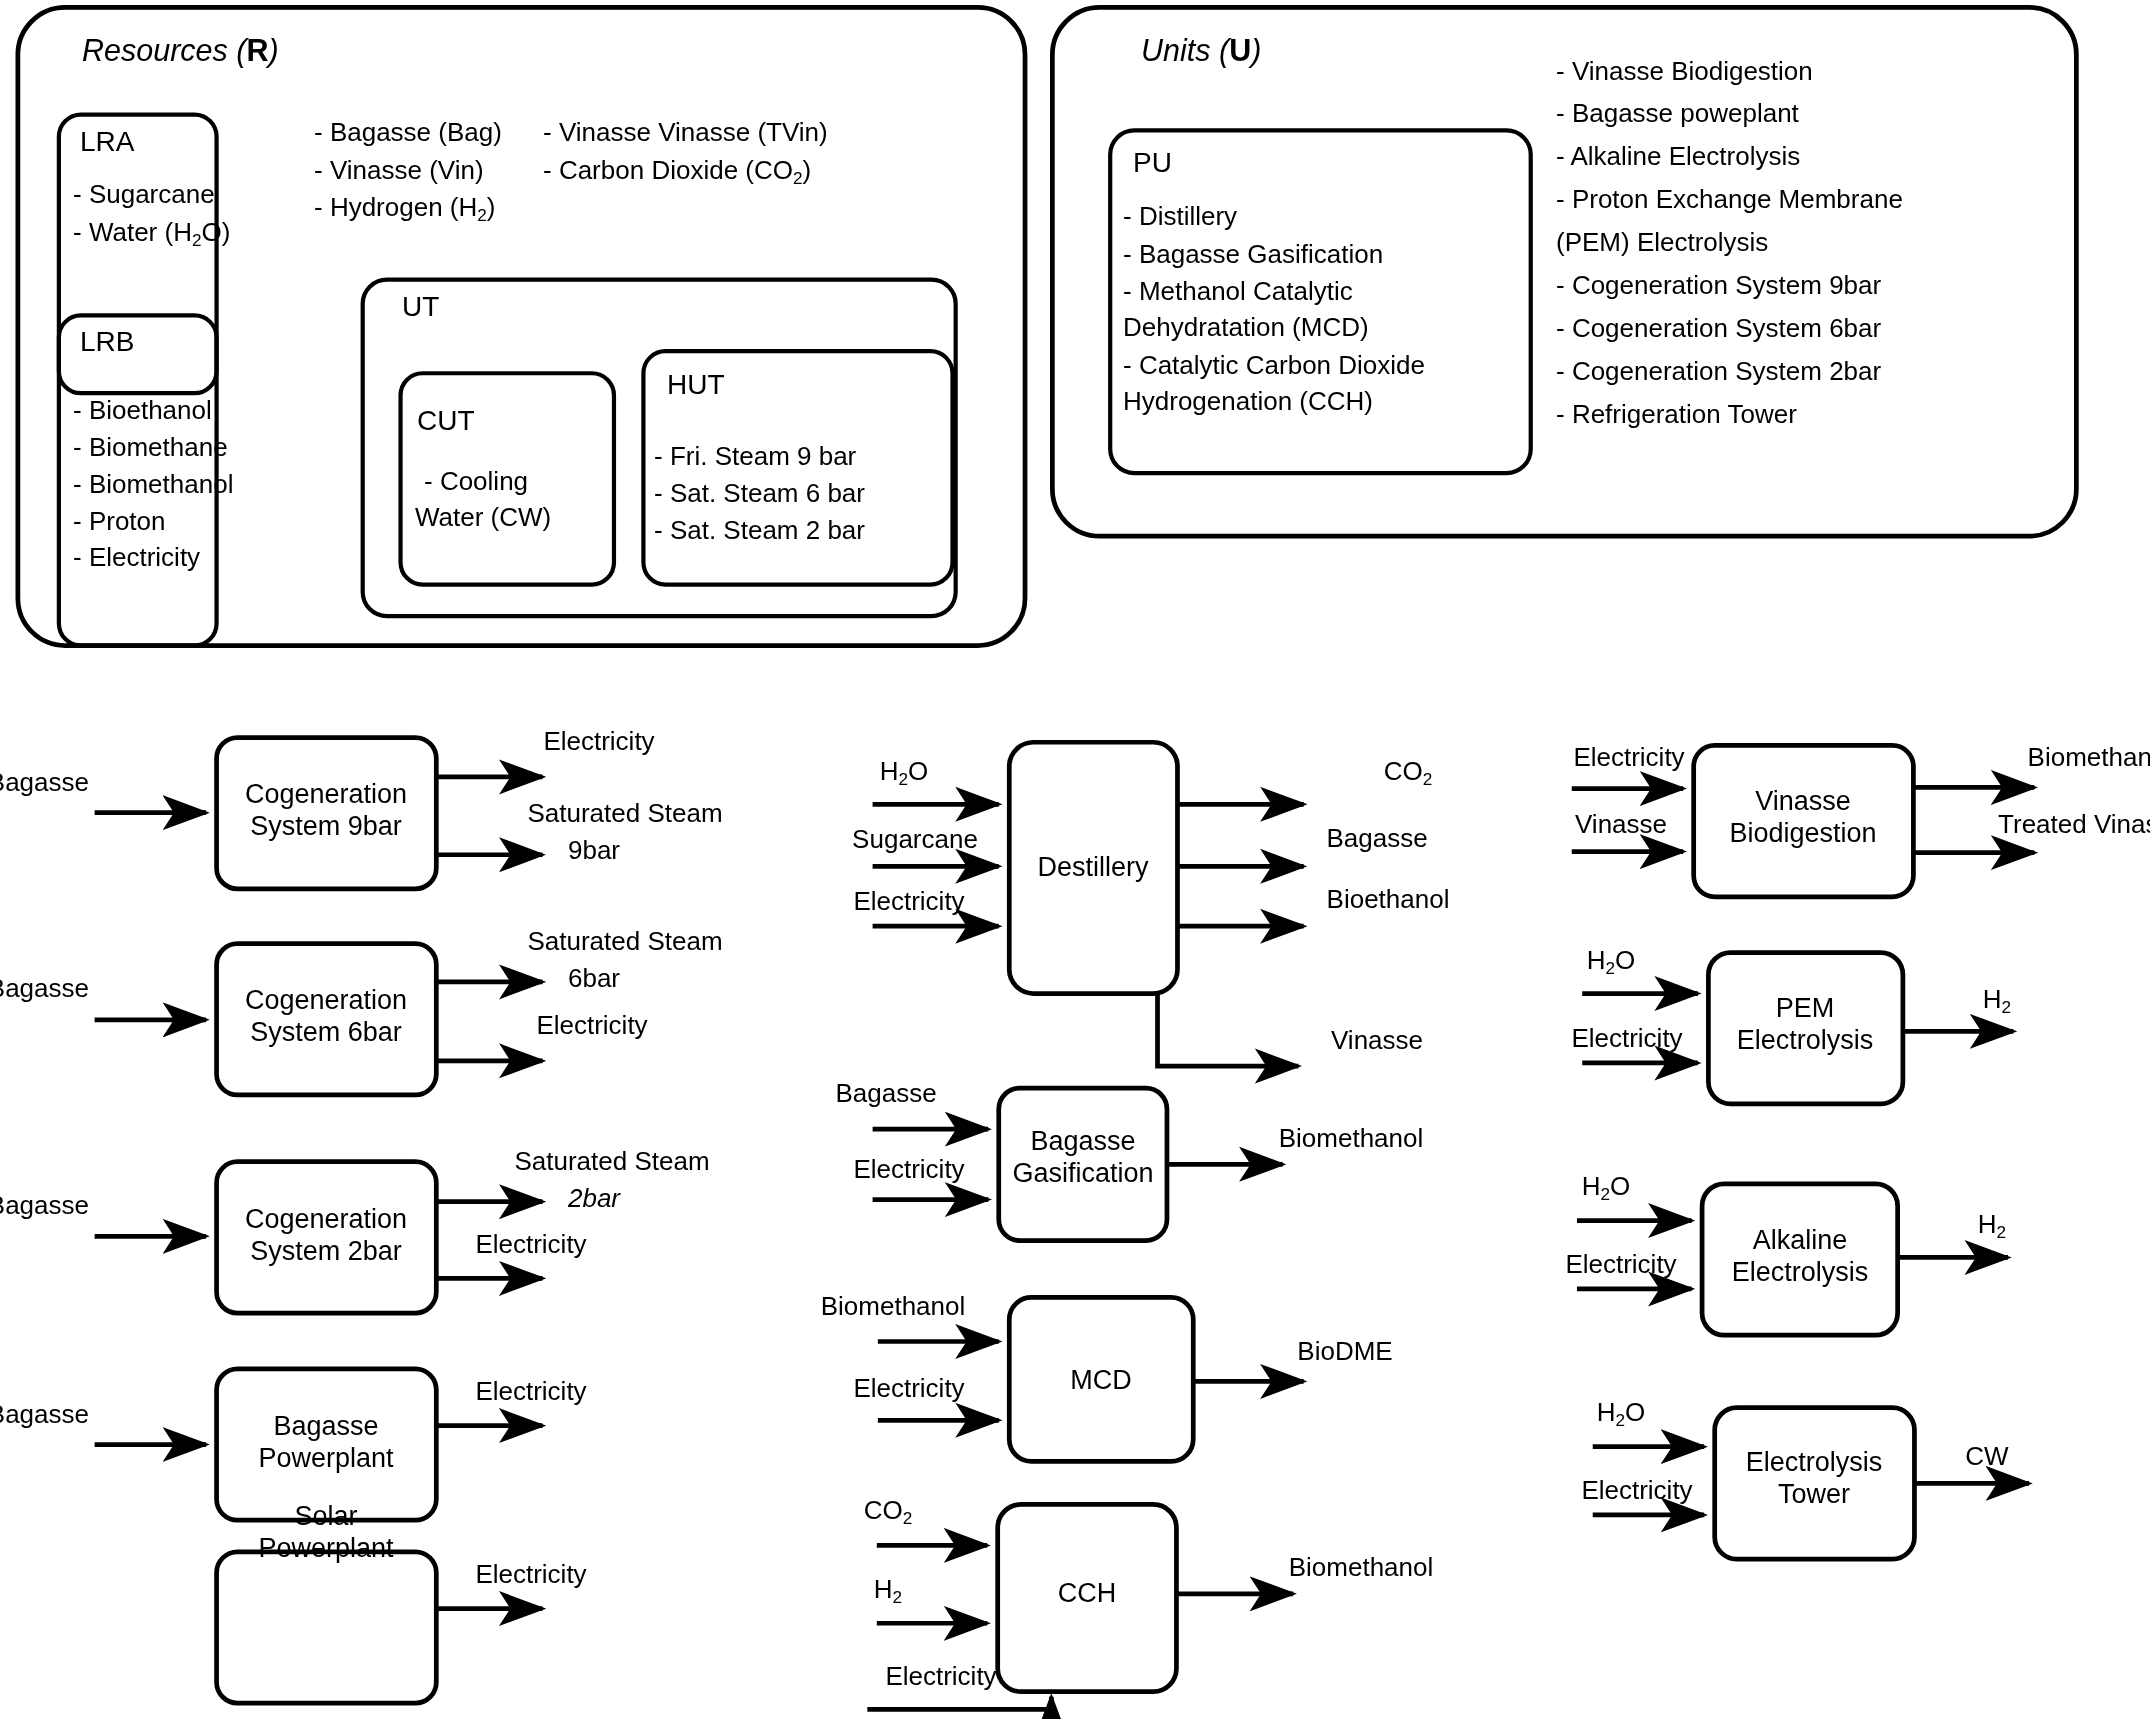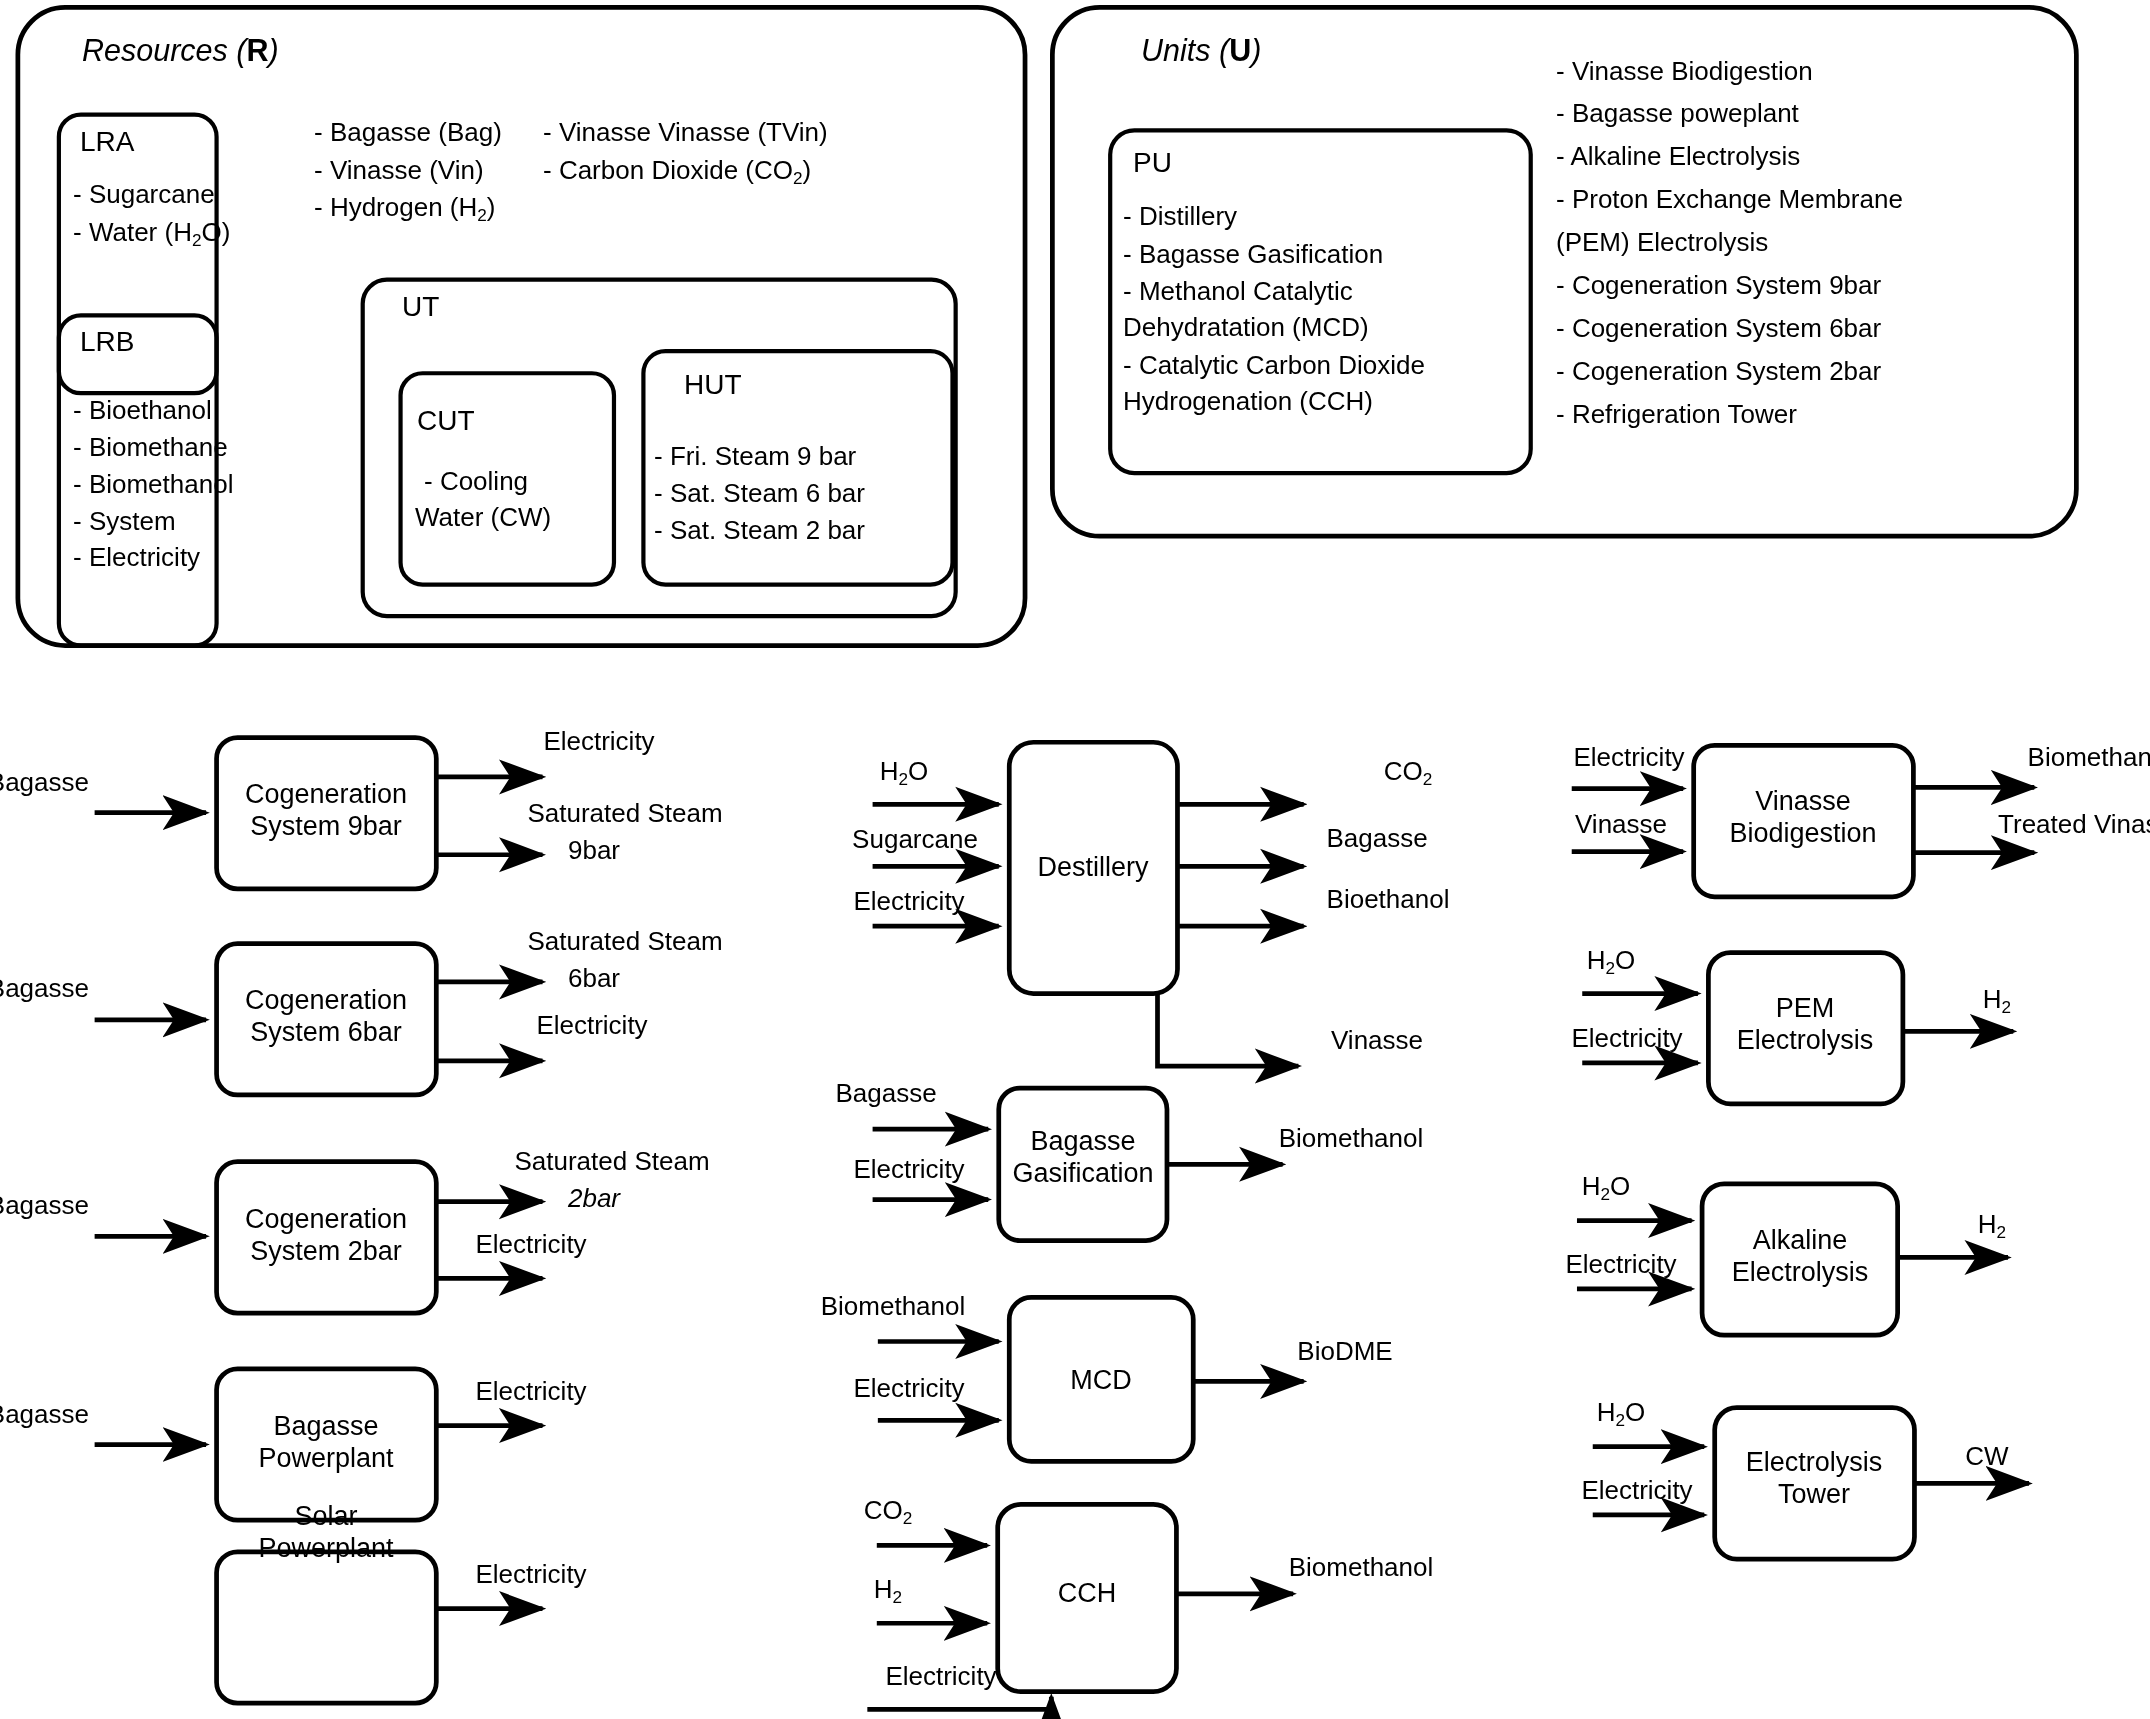--- a/index.html
+++ b/index.html
@@ -118,34 +118,34 @@
     <span>Resources</span> (<b>R</b>)
   </div>
   <div class="lbl sub-title l" style="left:80px;top:125px;">LRA</div>
   <div class="lbl item l" style="left:73px;top:179px;">- Sugarcane</div>
   <div class="lbl item l" style="left:73px;top:217px;">- Water (H<sub>2</sub>O)</div>
 
   <div class="lbl sub-title l" style="left:80px;top:325px;">LRB</div>
   <div class="lbl item l" style="left:73px;top:395px;">- Bioethanol</div>
   <div class="lbl item l" style="left:73px;top:432px;">- Biomethane</div>
   <div class="lbl item l" style="left:73px;top:469px;">- Biomethanol</div>
-  <div class="lbl item l" style="left:73px;top:506px;">- System</div>
+  <div class="lbl item l" style="left:73px;top:506px;">- Proton</div>
   <div class="lbl item l" style="left:73px;top:542px;">- Electricity</div>
 
   <div class="lbl item l" style="left:314px;top:117px;">- Bagasse (Bag)</div>
   <div class="lbl item l" style="left:314px;top:155px;">- Vinasse (Vin)</div>
   <div class="lbl item l" style="left:314px;top:192px;">- Hydrogen (H<sub>2</sub>)</div>
   <div class="lbl item l" style="left:543px;top:117px;">- Vinasse Vinasse (TVin)</div>
   <div class="lbl item l" style="left:543px;top:155px;">- Carbon Dioxide (CO<sub>2</sub>)</div>
 
   <div class="lbl sub-title l" style="left:402px;top:290px;">UT</div>
   <div class="lbl sub-title l" style="left:417px;top:404px;">CUT</div>
   <div class="lbl item l" style="left:424px;top:466px;">- Cooling</div>
   <div class="lbl item l" style="left:415px;top:502px;">Water (CW)</div>
-  <div class="lbl sub-title l" style="left:684px;top:368px;">HUT</div>
+  <div class="lbl sub-title l" style="left:667px;top:368px;">HUT</div>
   <div class="lbl item l" style="left:654px;top:441px;">- Fri. Steam 9 bar</div>
   <div class="lbl item l" style="left:654px;top:478px;">- Sat. Steam 6 bar</div>
   <div class="lbl item l" style="left:654px;top:515px;">- Sat. Steam 2 bar</div>
 
   <div class="lbl grp-title l" style="left:1141px;top:33px;">
     <span>Units</span> (<b>U</b>)
   </div>
   <div class="lbl sub-title l" style="left:1133px;top:146px;">PU</div>
   <div class="lbl item l" style="left:1123px;top:201px;">- Distillery</div>
   <div class="lbl item l" style="left:1123px;top:239px;">- Bagasse Gasification</div>

